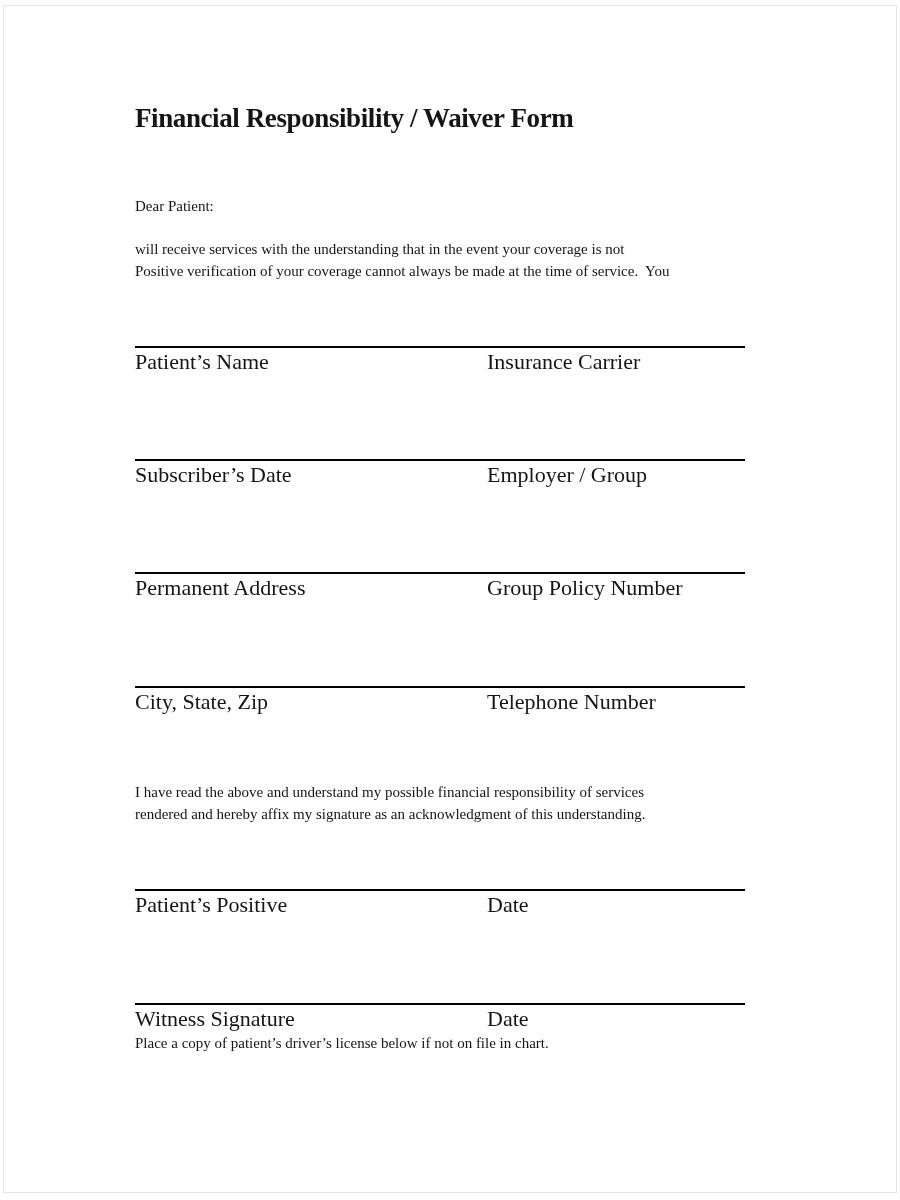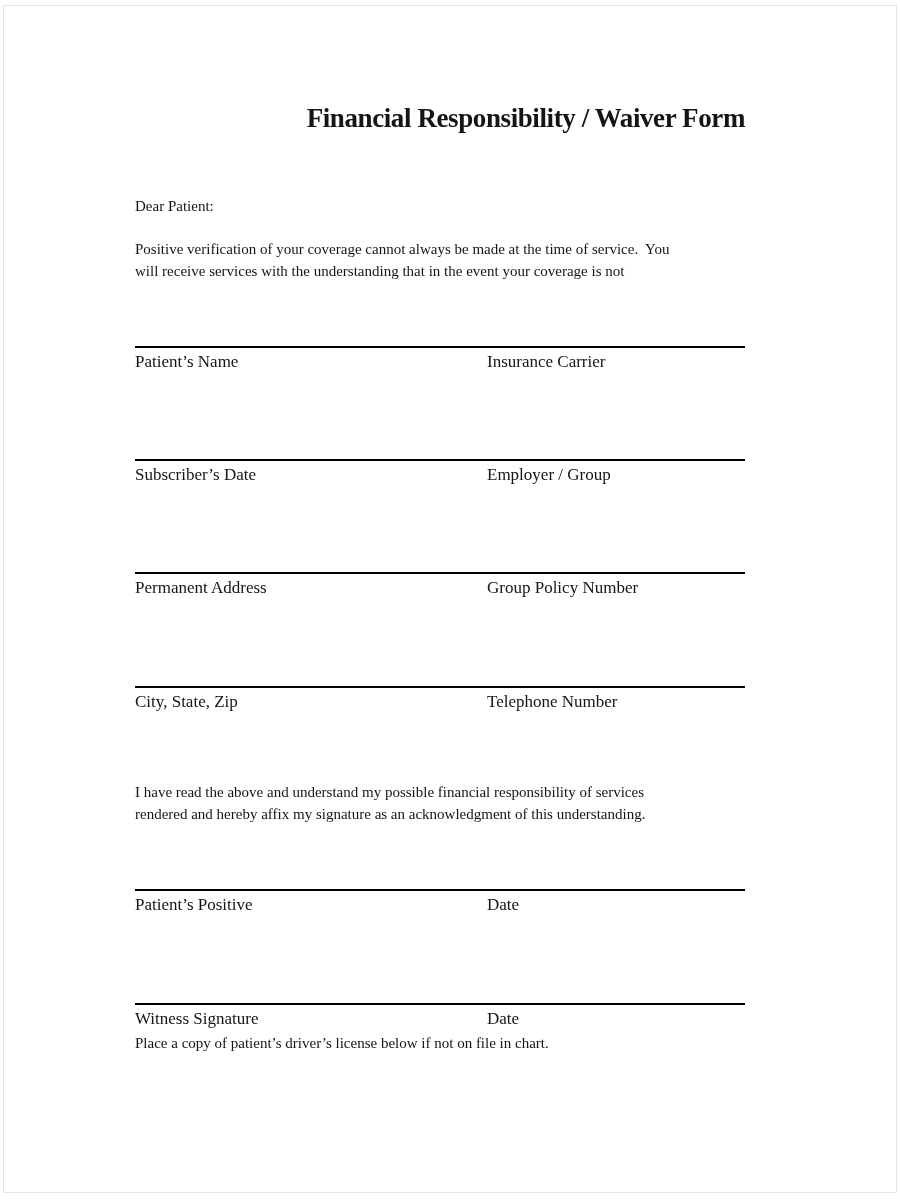--- a/index.html
+++ b/index.html
@@ -16,21 +16,21 @@
     position: absolute;
     top: 5px; left: 3px; right: 3px; bottom: 7px;
     border: 1px solid #e6e6e6;
     pointer-events: none;
   }
   .title {
     position: absolute;
     left: 135px;
     width: 610px;
     top: 103px;
-    text-align: right;
+    text-align: left;
     font-weight: bold;
     font-size: 27px;
     letter-spacing: -0.4px;
     white-space: nowrap;
   }
   .text-block {
     position: absolute;
     left: 135px;
     width: 618px;
     font-size: 15px;
@@ -42,21 +42,21 @@
     left: 135px;
     width: 610px;
   }
   .rule {
     border-top: 2px solid #000000;
     height: 0;
   }
   .labels {
     position: relative;
     margin-top: 3px;
-    font-size: 17px;
+    font-size: 22px;
     line-height: 22px;
     height: 22px;
   }
   .label-left { position: absolute; left: 0; top: 0; white-space: nowrap; }
   .label-right { position: absolute; left: 352px; top: 0; white-space: nowrap; }
   .write-area {
     position: absolute;
     top: -48px;
     height: 46px;
   }
@@ -69,22 +69,22 @@
 <div class="page">
   <div class="page-border"></div>
 
   <div class="title">Financial Responsibility / Waiver Form</div>
 
   <div class="text-block" style="top:195px">
     <div class="line">Dear Patient:</div>
   </div>
 
   <div class="text-block" style="top:238px">
+    <div class="line">will receive services with the understanding that in the event your coverage is not</div>
     <div class="line">Positive verification of your coverage cannot always be made at the time of service.&nbsp; You</div>
-    <div class="line">will receive services with the understanding that in the event your coverage is not</div>
   </div>
 
   <div class="field-row" style="top:346px">
     <div class="write-area split-left"></div>
     <div class="write-area split-right"></div>
     <div class="rule"></div>
     <div class="labels">
       <span class="label-left">Patient’s Name</span>
       <span class="label-right">Insurance Carrier</span>
     </div>

